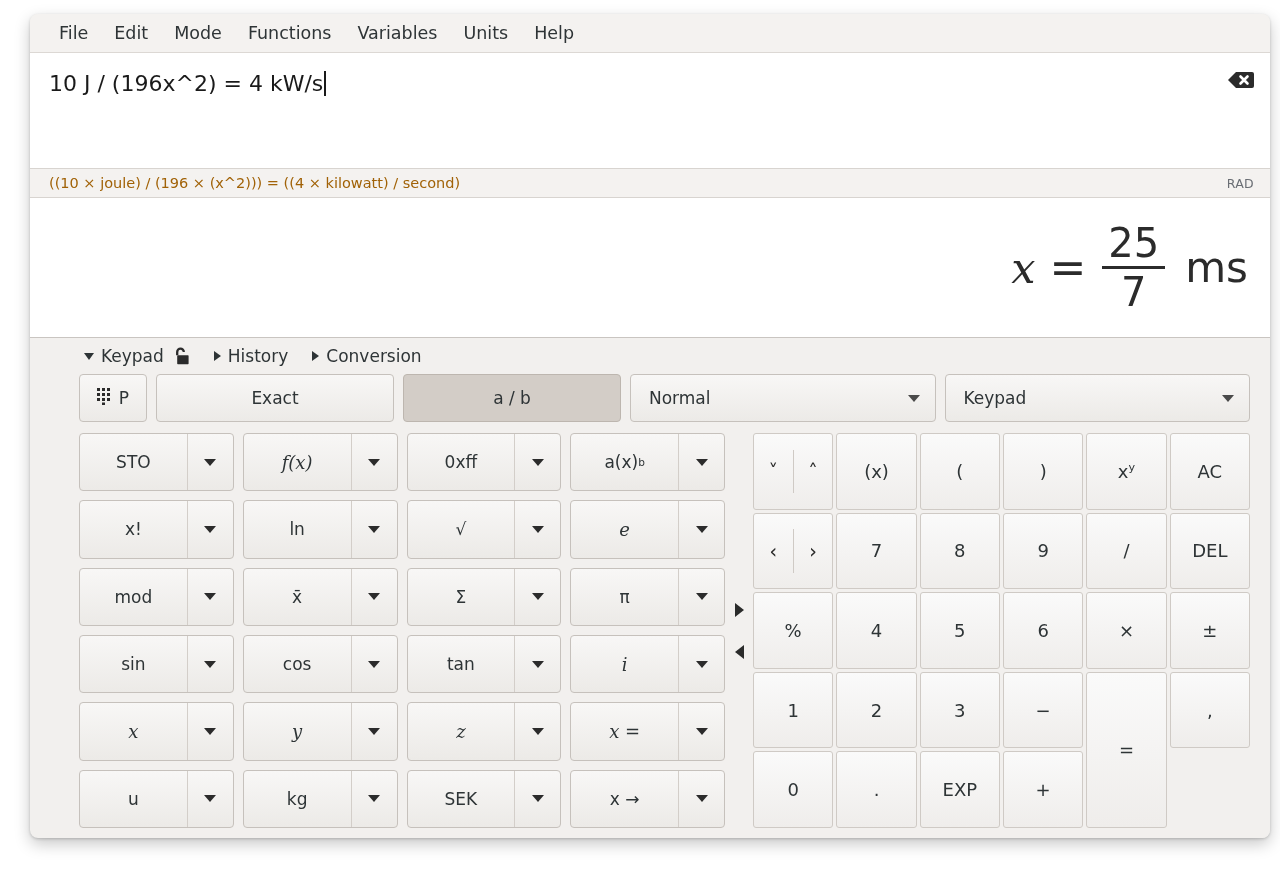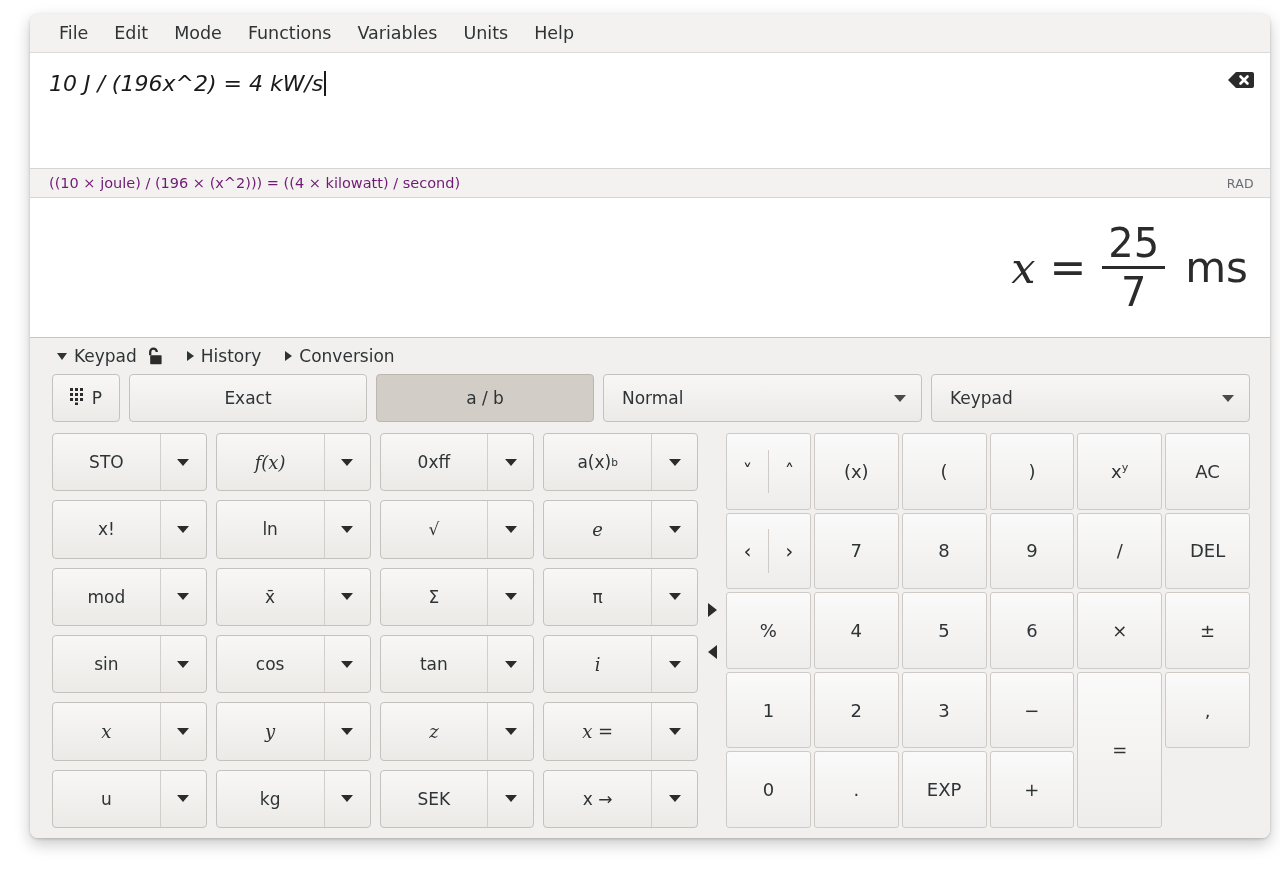--- a/index.html
+++ b/index.html
@@ -41,21 +41,20 @@
     white-space: nowrap;
   }
 
   
   #entry {
     background: #ffffff;
     height: 116px;
     border-bottom: 1px solid #d8d4d0;
     position: relative;
     flex: 0 0 auto;
-    font-style: italic;
   }
   #entry-text {
     position: absolute;
     left: 19px; top: 18px;
     font-size: 22px;
     color: #1a1a1a;
     white-space: pre;
   }
   #caret {
     display: inline-block;
@@ -76,21 +75,21 @@
   #statusline {
     height: 29px;
     background: #f4f2f0;
     border-bottom: 1px solid #d8d4d0;
     display: flex;
     align-items: center;
     justify-content: space-between;
     padding: 0 16px 0 19px;
     flex: 0 0 auto;
   }
-  #parsed { font-size: 14.5px; color: #701a75; white-space: pre; }
+  #parsed { font-size: 14.5px; color: #a16207; white-space: pre; }
   #angle-unit { font-size: 12.5px; color: #6a6e74; letter-spacing: .3px; }
 
   
   #result-area {
     background: #ffffff;
     height: 140px;
     border-bottom: 1px solid #c9c5c1;
     display: flex;
     align-items: center;
     justify-content: flex-end;
@@ -117,20 +116,21 @@
   .fr-den { font-size: 40px; padding: 3px 6px 0 6px; }
   .res-unit { margin-left: 16px; font-size: 42px; }
 
   
   #panel {
     background: #f2f0ee;
     flex: 1 1 auto;
     display: flex;
     flex-direction: column;
     padding: 0 16px 10px 16px;
+    margin-left: 27px;
   }
 
   
   #panel-tabs {
     display: flex;
     align-items: center;
     height: 36px;
     padding-left: 11px;
     gap: 0px;
     flex: 0 0 auto;

